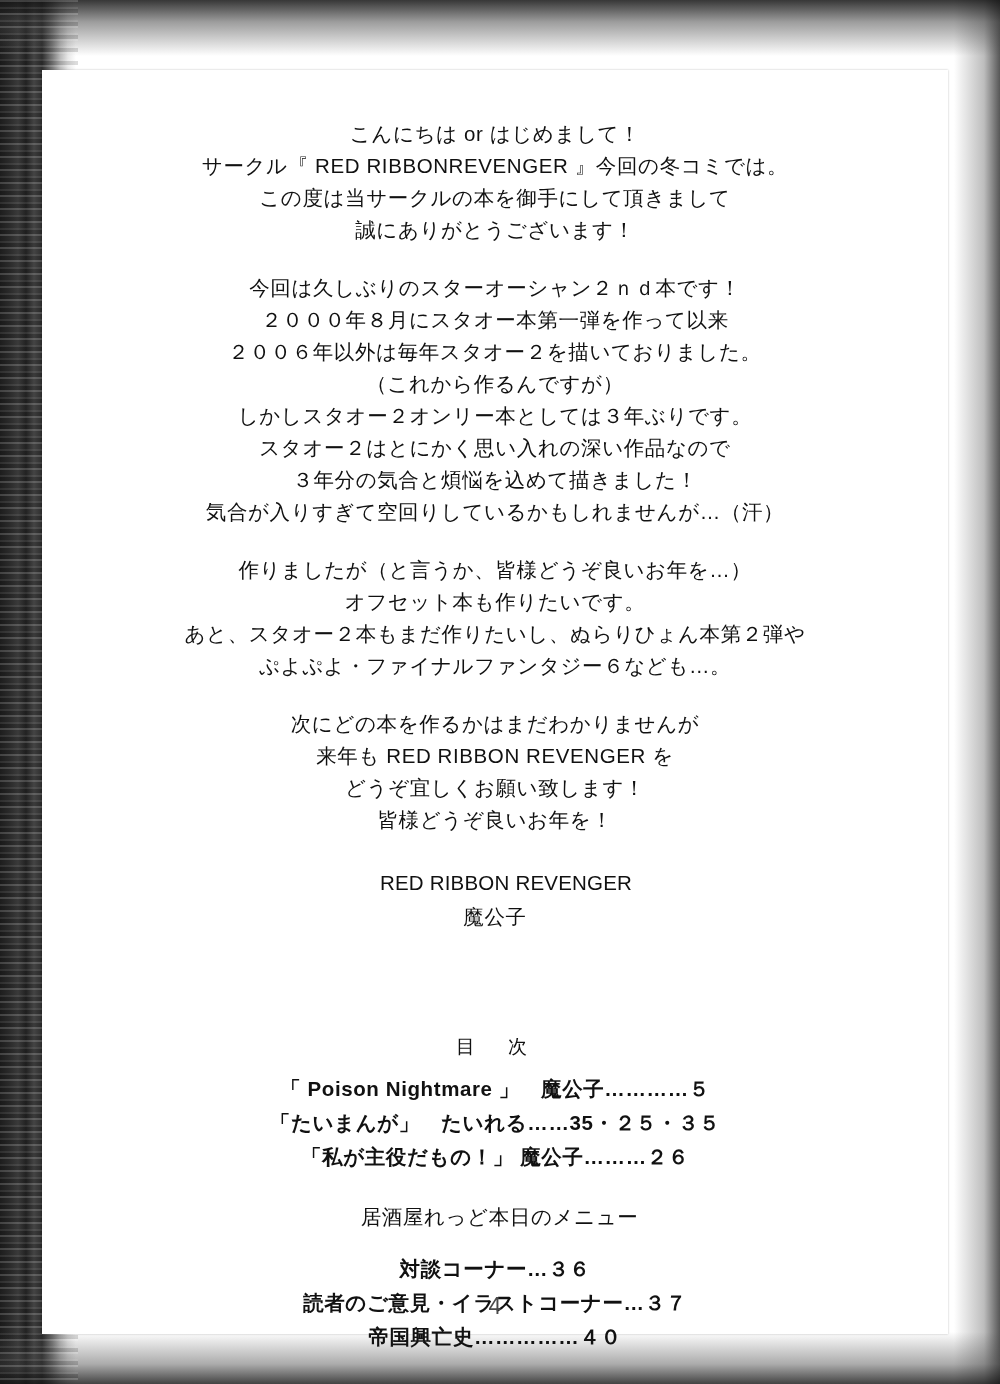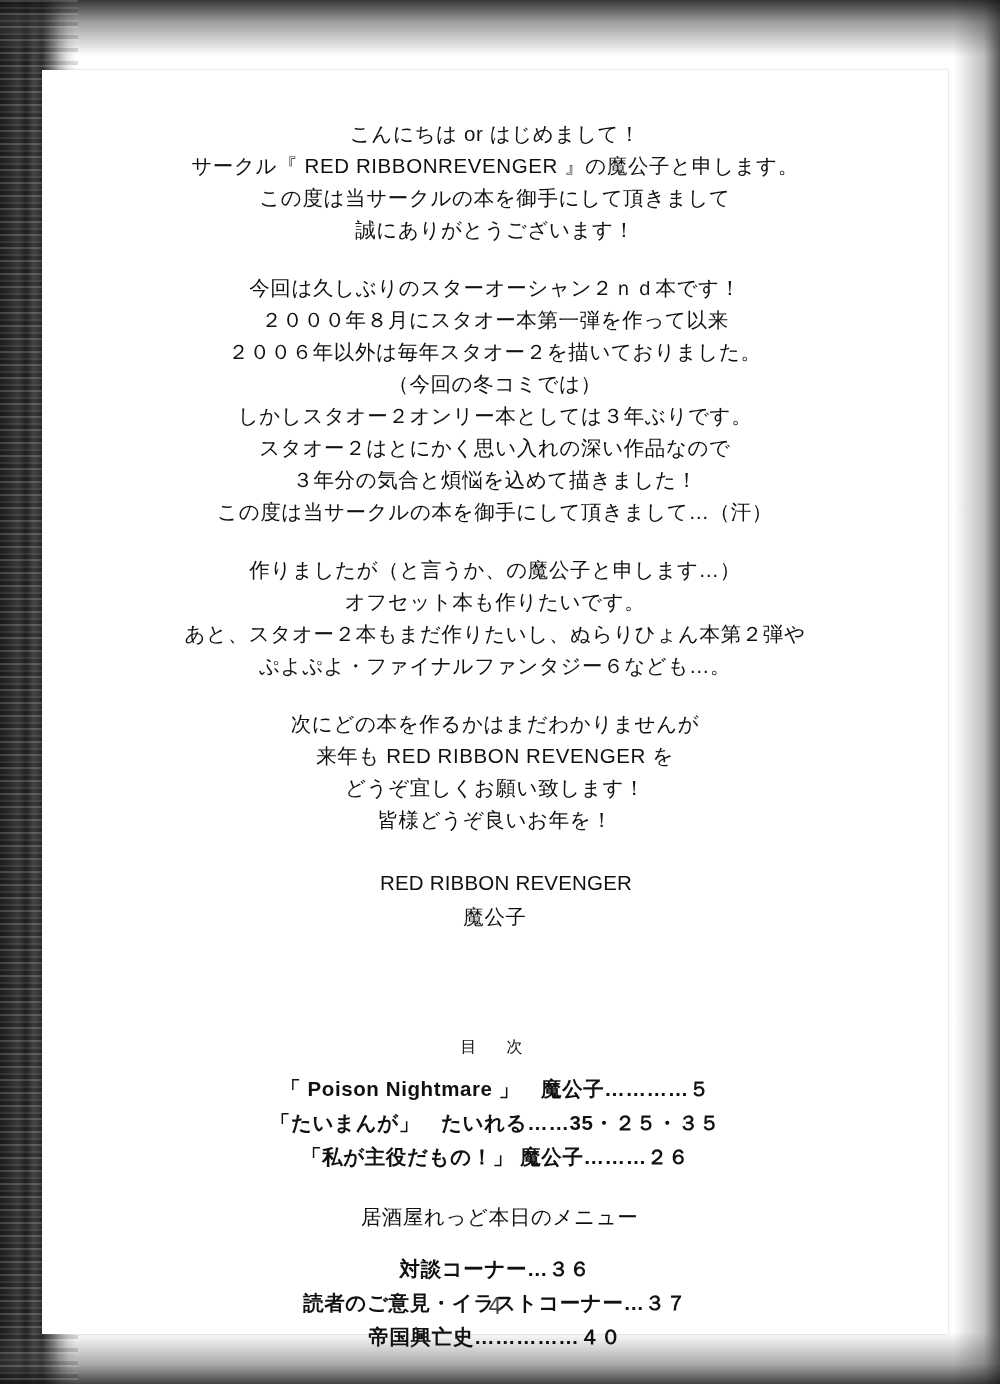--- a/index.html
+++ b/index.html
@@ -76,21 +76,21 @@
   }
   .line.latin {
     letter-spacing: 0.2px;
     padding-left: 22px;
   }
   .sig {
     margin-top: 30px;
   }
   .sig .line { line-height: 34px; }
   .toc-title {
-    font-size: 16px;
+    font-size: 19px;
     line-height: 34px;
     letter-spacing: 7px;
     margin-top: 96px;
     margin-bottom: 8px;
   }
   .toc .line {
     line-height: 34px;
     font-weight: bold;
   }
   .menu-title {
@@ -116,38 +116,38 @@
 
 <div id="page">
   <div class="scan-bg"></div>
   <div class="scan-noise"></div>
 
   <div class="paper">
     <div class="content">
 
       <div class="block">
         <div class="line">こんにちは or はじめまして！</div>
-        <div class="line">サークル『 RED RIBBONREVENGER 』の魔公子と申します。</div>
+        <div class="line">サークル『 RED RIBBONREVENGER 』今回の冬コミでは。</div>
         <div class="line">この度は当サークルの本を御手にして頂きまして</div>
         <div class="line">誠にありがとうございます！</div>
       </div>
 
       <div class="block">
         <div class="line">今回は久しぶりのスターオーシャン２ｎｄ本です！</div>
         <div class="line">２０００年８月にスタオー本第一弾を作って以来</div>
         <div class="line">２００６年以外は毎年スタオー２を描いておりました。</div>
-        <div class="line">（今回の冬コミでは）</div>
+        <div class="line">（これから作るんですが）</div>
         <div class="line">しかしスタオー２オンリー本としては３年ぶりです。</div>
         <div class="line">スタオー２はとにかく思い入れの深い作品なので</div>
         <div class="line">３年分の気合と煩悩を込めて描きました！</div>
-        <div class="line">この度は当サークルの本を御手にして頂きまして…（汗）</div>
+        <div class="line">気合が入りすぎて空回りしているかもしれませんが…（汗）</div>
       </div>
 
       <div class="block">
-        <div class="line">作りましたが（と言うか、の魔公子と申します…）</div>
+        <div class="line">作りましたが（と言うか、皆様どうぞ良いお年を…）</div>
         <div class="line">オフセット本も作りたいです。</div>
         <div class="line">あと、スタオー２本もまだ作りたいし、ぬらりひょん本第２弾や</div>
         <div class="line">ぷよぷよ・ファイナルファンタジー６なども…。</div>
       </div>
 
       <div class="block tight">
         <div class="line">次にどの本を作るかはまだわかりませんが</div>
         <div class="line">来年も RED RIBBON REVENGER を</div>
         <div class="line">どうぞ宜しくお願い致します！</div>
         <div class="line">皆様どうぞ良いお年を！</div>

